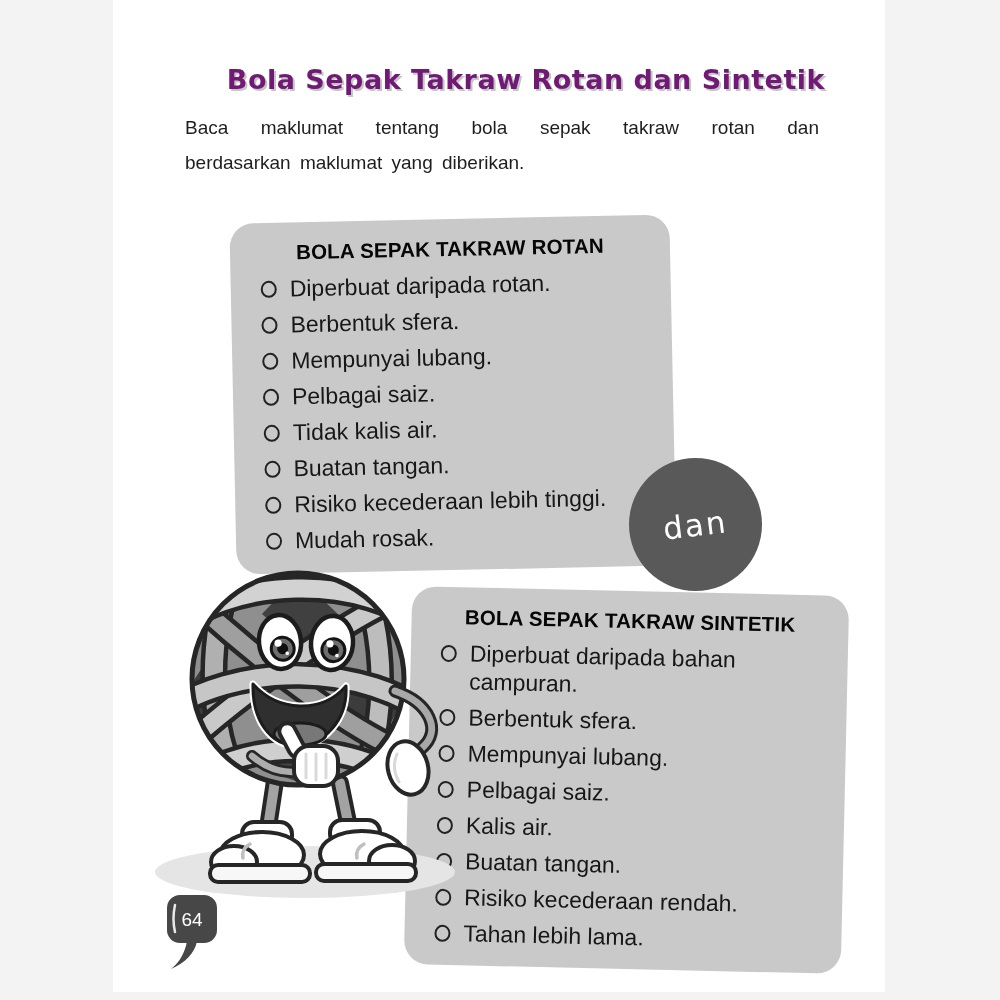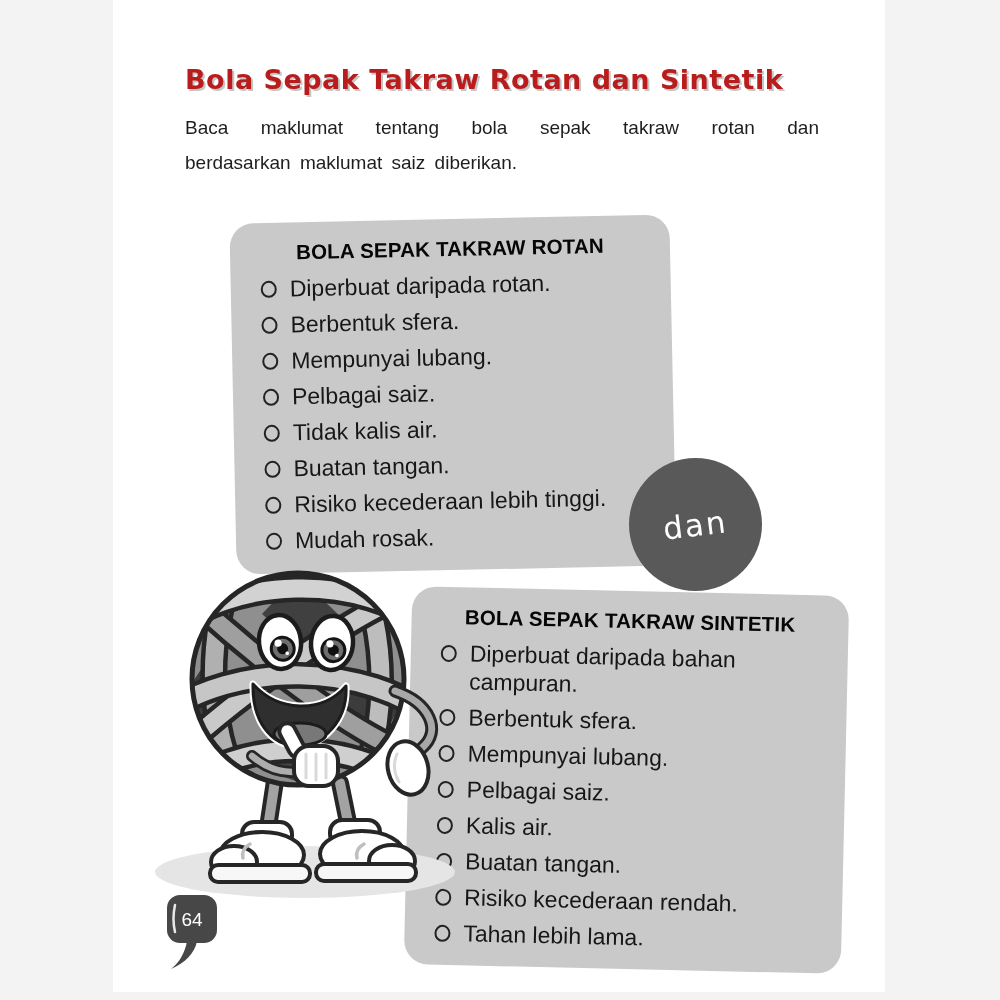--- a/index.html
+++ b/index.html
@@ -2,21 +2,21 @@
 <html><head>
 <meta charset="utf-8">
 <style>
   html,body{margin:0;padding:0;}
   body{font-family:"Liberation Sans",sans-serif;background:#e9e9e9;}
   .canvas{position:relative;width:1000px;height:1000px;background:#f3f3f3;overflow:hidden;}
   .page{position:absolute;left:113px;top:0;width:772px;height:992px;background:#ffffff;}
 
   .title{position:absolute;left:72px;top:64px;width:640px;
          font-family:"DejaVu Sans",sans-serif;font-weight:bold;font-size:27px;
-         color:#b91c1c;letter-spacing:.5px;text-shadow:2px 2px 0 #c6c6c6;}
+         color:#701a75;letter-spacing:.5px;text-shadow:2px 2px 0 #c6c6c6;text-align:right;}
   .intro{position:absolute;left:72px;top:110px;width:634px;font-size:19px;
          line-height:35px;color:#1e1e1e;word-spacing:4px;}
   .intro .line{display:block;}
   .intro .just{text-align:justify;text-align-last:justify;}
 
   .infobox{position:absolute;background:#c9c9c9;border-radius:24px;padding:16px 0 0 0;}
   .box-rotan{left:120px;top:219px;width:440px;height:335px;transform:rotate(-1.2deg);}
   .box-sintetik{left:295px;top:591px;width:437px;height:362px;transform:rotate(1.3deg);}
   .box-heading{text-align:center;font-weight:bold;font-size:20.5px;color:#060606;
                letter-spacing:.2px;margin:2px 10px 10px 10px;}
@@ -38,21 +38,21 @@
 </head>
 <body>
 
 <div class="canvas">
   <div class="page">
 
     <div class="title">Bola Sepak Takraw Rotan dan Sintetik</div>
 
     <div class="intro">
       <span class="line just">Baca maklumat tentang bola sepak takraw rotan dan</span>
-      <span class="line">berdasarkan maklumat saiz diberikan.</span>
+      <span class="line">berdasarkan maklumat yang diberikan.</span>
     </div>
 
     <div class="infobox box-rotan">
       <div class="box-heading">BOLA SEPAK TAKRAW ROTAN</div>
       <ul class="blist">
         <li class="li">
             <span class="obullet"></span>
             <span>Diperbuat daripada rotan.</span>
           </li>
         <li class="li">

